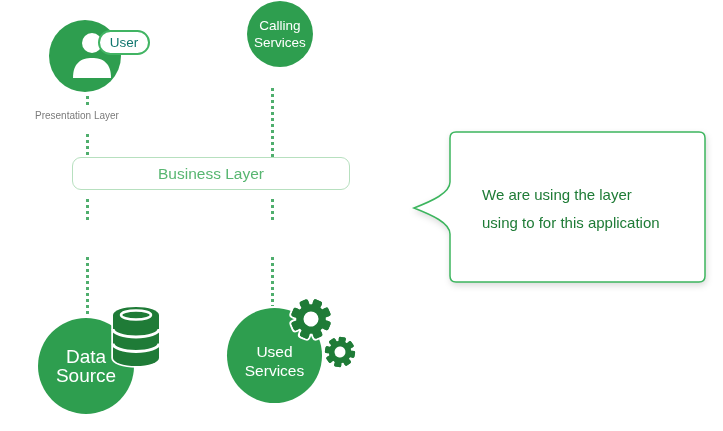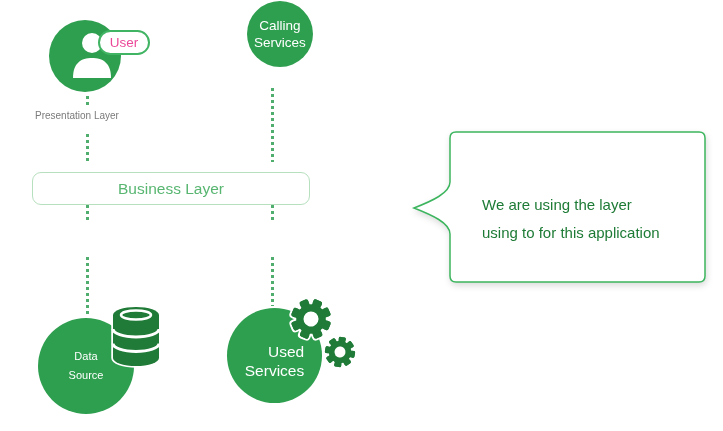--- a/index.html
+++ b/index.html
@@ -9,65 +9,65 @@
   }
   
   .circle{
     position:absolute;border-radius:50%;background:#2E9E4F;
     display:flex;align-items:center;justify-content:center;
   }
   .circle-label{color:#fff;text-align:center;line-height:17px;}
   .circle-label span{display:block;}
   .node-user{left:49px;top:20px;width:72px;height:72px;}
   .node-calling{left:247px;top:1px;width:66px;height:66px;font-size:13.5px;}
-  .node-data{left:38px;top:318px;width:96px;height:96px;font-size:11px;}
+  .node-data{left:38px;top:318px;width:96px;height:96px;font-size:19px;}
   .node-data .circle-label{line-height:19px;}
   .node-used{left:227px;top:308px;width:95px;height:95px;font-size:15.5px;}
-  .node-used .circle-label{line-height:19px;transform:translateY(5px);text-align:right;}
+  .node-used .circle-label{line-height:19px;transform:translateY(5px);}
   
   .pill{
     position:absolute;left:98px;top:30px;width:52px;height:25px;
     background:#fff;border:2px solid #41B463;border-radius:14px;
     box-sizing:border-box;display:flex;align-items:center;justify-content:center;
-    color:#ec4899;font-size:13.5px;
+    color:#0f766e;font-size:13.5px;
   }
   
   .dot-seg{
     position:absolute;width:3px;
     background-image:repeating-linear-gradient(to bottom,#4FAE6D 0 3px,transparent 3px 6px);
   }
   
   .presentation-label{
     position:absolute;left:35px;top:110px;font-size:10px;color:#7B7B7B;
   }
   
   .layer-box{
     position:absolute;left:32px;width:278px;height:33px;box-sizing:border-box;
     background:#fff;border:1.5px solid #B7E0BF;border-radius:9px;
     display:flex;align-items:center;justify-content:center;
     color:#58B671;font-size:15.5px;
   }
-  .box-business{top:172px;}
+  .box-business{top:157px;margin-left:40px;}
   .box-integration{top:222px;}
   
   .icon-svg{position:absolute;}
   .db-icon{left:110px;top:306px;}
   .gears-icon{left:288px;top:296px;}
   .ko{fill:#1F7B37;stroke:#fff;stroke-width:4;paint-order:stroke;stroke-linejoin:round;}
   .ko-thin{fill:#1F7B37;stroke:#fff;stroke-width:3.5;paint-order:stroke;stroke-linejoin:round;}
   .gf{fill:#1F7B37;}
   .sep{fill:none;stroke:#fff;stroke-width:3;}
   
   .callout-svg{
     position:absolute;left:405px;top:124px;
     filter:drop-shadow(1px 3px 3px rgba(0,0,0,0.14));
   }
   .callout-text{
     position:absolute;left:482px;top:181px;width:230px;
-    color:#1E7B36;font-size:15px;line-height:28px;margin-top:10px;
+    color:#1E7B36;font-size:15px;line-height:28px;
   }
   .callout-text span{display:block;}
 </style>
 </head>
 <body>
 
 <div class="canvas">
 
   <div class="dot-seg" style="left:86px;top:96px;height:12px"></div>
   <div class="dot-seg" style="left:86px;top:134px;height:28px"></div>

